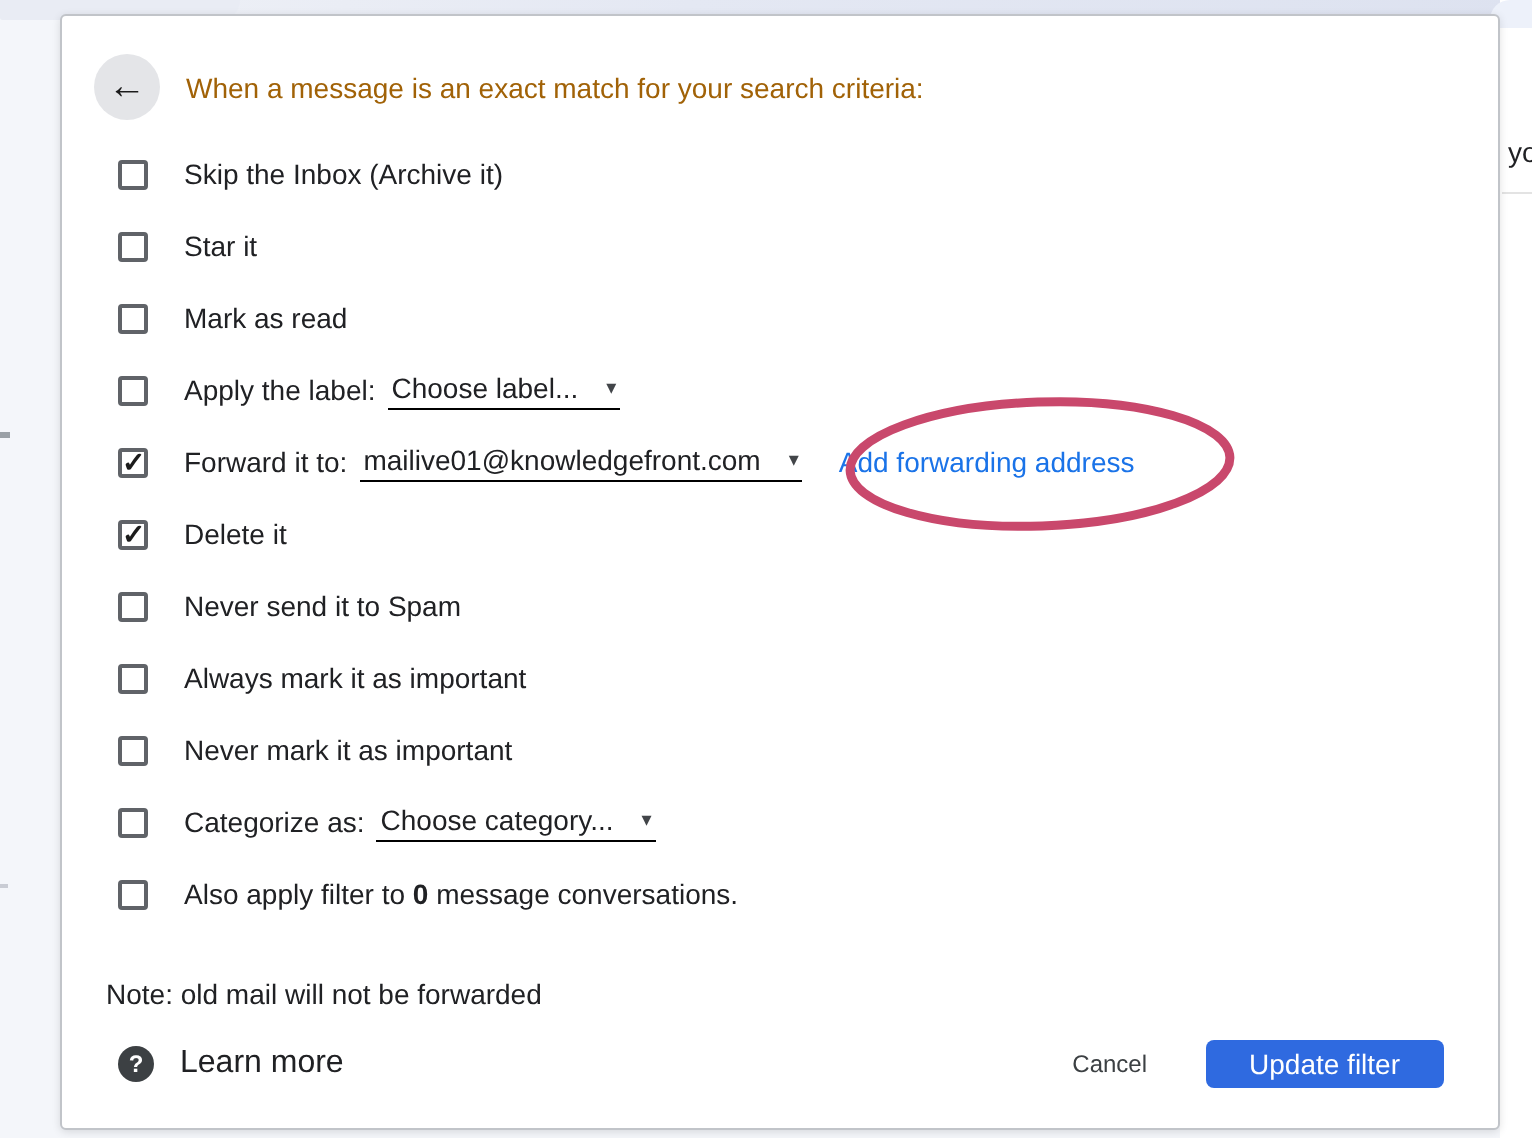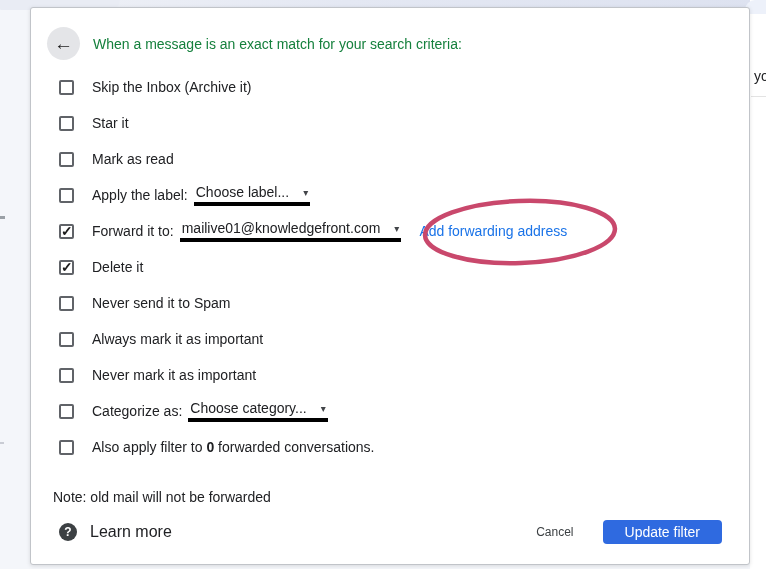--- a/index.html
+++ b/index.html
@@ -22,29 +22,29 @@
 
   
   .dialog { position:absolute; left:30px; top:7px; width:720px; height:558px;
     background:#ffffff; border:1px solid #c1c4c9; border-radius:3px;
     box-shadow:0 1px 4px rgba(0,0,0,.12); }
 
   .dlg-header { display:flex; align-items:center; gap:13px; padding:19px 0 0 16px; }
   .back-btn { width:33px; height:33px; border-radius:50%; background:#e4e5e8;
     display:flex; align-items:center; justify-content:center; cursor:pointer;
     font-size:19px; color:#1b1b1b; flex:0 0 auto; }
-  .dlg-title { font-size:14px; color:#15803d; }
+  .dlg-title { font-size:14px; color:#a16207; }
 
   .rows { margin-top:9px; }
   .row { height:36px; display:flex; align-items:center; padding-left:28px; font-size:14px; color:#202124; }
   .cb { width:15px; height:15px; border:2px solid #606368; border-radius:2px;
     margin-right:18px; flex:0 0 auto; position:relative; cursor:pointer; background:#fff; }
   .cb .mark { position:absolute; left:0px; top:-3px; font-size:14px; font-weight:700; color:#1b1b1b; }
   .dd { display:inline-flex; align-items:center; margin-left:6px; padding:0 2px 2px 2px;
-    border-bottom:4px solid #000000; cursor:pointer; }
+    border-bottom:1px solid #000000; cursor:pointer; }
   .dd .caret { font-size:10px; color:#424549; margin-left:14px; }
   .fwd-link { color:#1a73e8; margin-left:18px; cursor:pointer; text-decoration:none; }
   .bold0 { font-weight:700; }
 
   .note { margin:22px 0 0 22px; font-size:14px; color:#202124; line-height:20px; }
 
   .dlg-footer { display:flex; align-items:center; margin-top:7px; padding:0 27px 0 28px; height:36px; }
   .help-btn { width:18px; height:18px; border-radius:50%; background:#3c4043; color:#fff;
     font-size:12px; font-weight:700; display:flex; align-items:center; justify-content:center;
     margin-right:13px; cursor:pointer; flex:0 0 auto; }
@@ -162,21 +162,21 @@
       <span class="dd">
         <span>Choose category...</span>
         <span class="caret">▾</span>
       </span>
     </div>
 
     <div class="row">
       <span class="cb">
           <span class="mark"></span>
         </span>
-      <span><span>Also apply filter to </span><span class="bold0">0</span><span> forwarded conversations.</span></span>
+      <span><span>Also apply filter to </span><span class="bold0">0</span><span> message conversations.</span></span>
     </div>
 
   </div>
 
   <div class="note">Note: old mail will not be forwarded</div>
 
   <div class="dlg-footer">
     <div class="help-btn">
       <span>?</span>
     </div>

